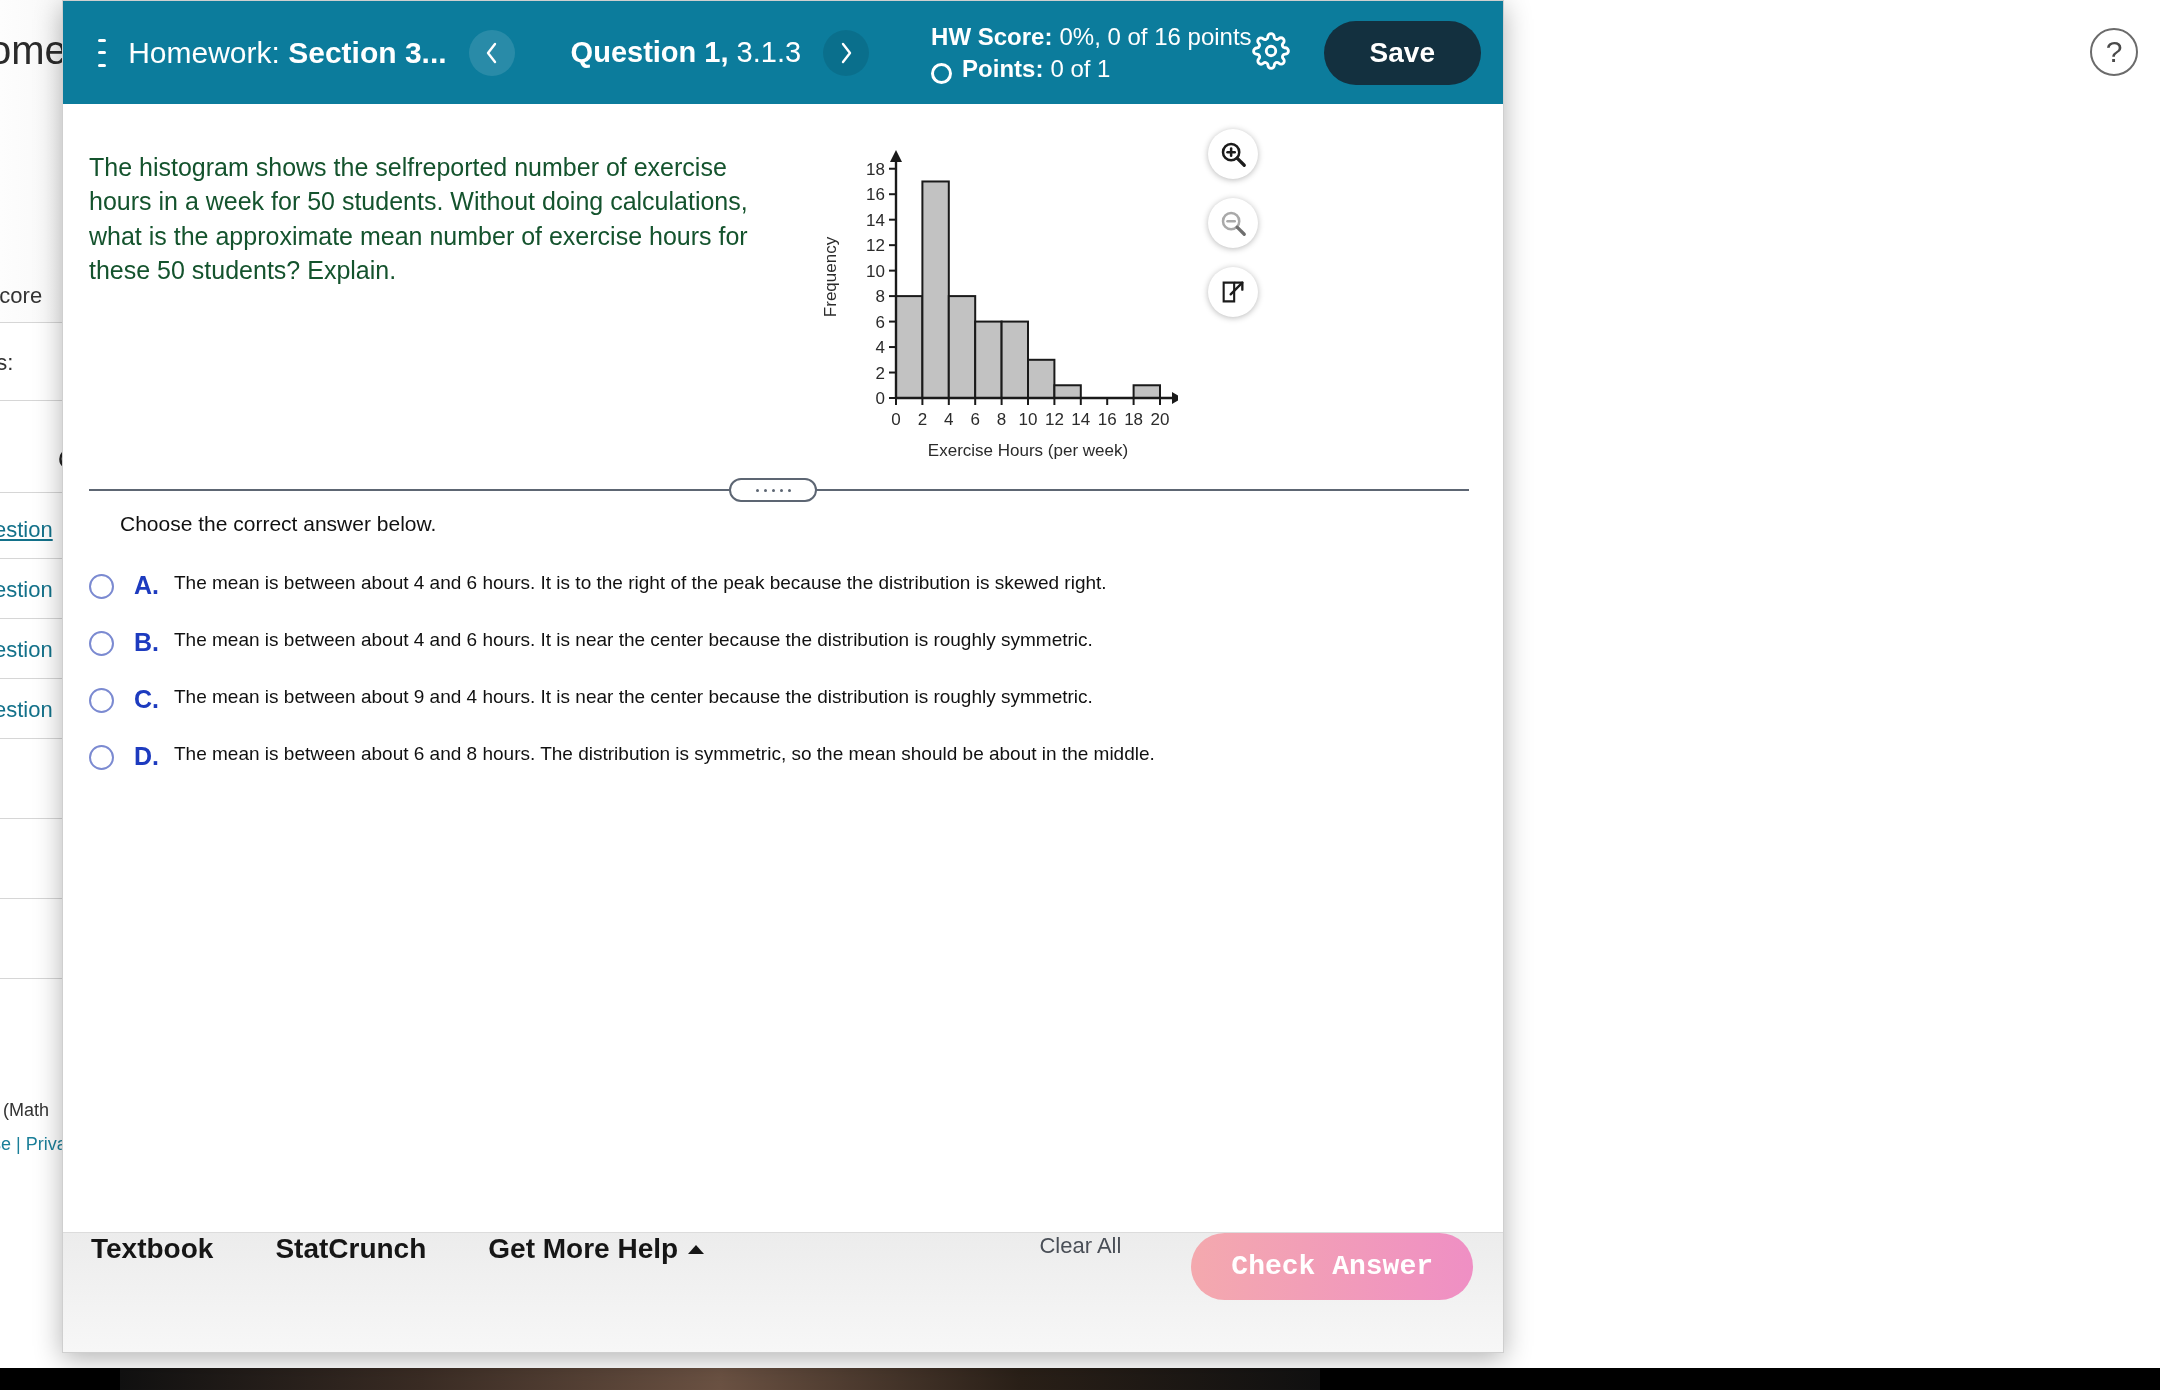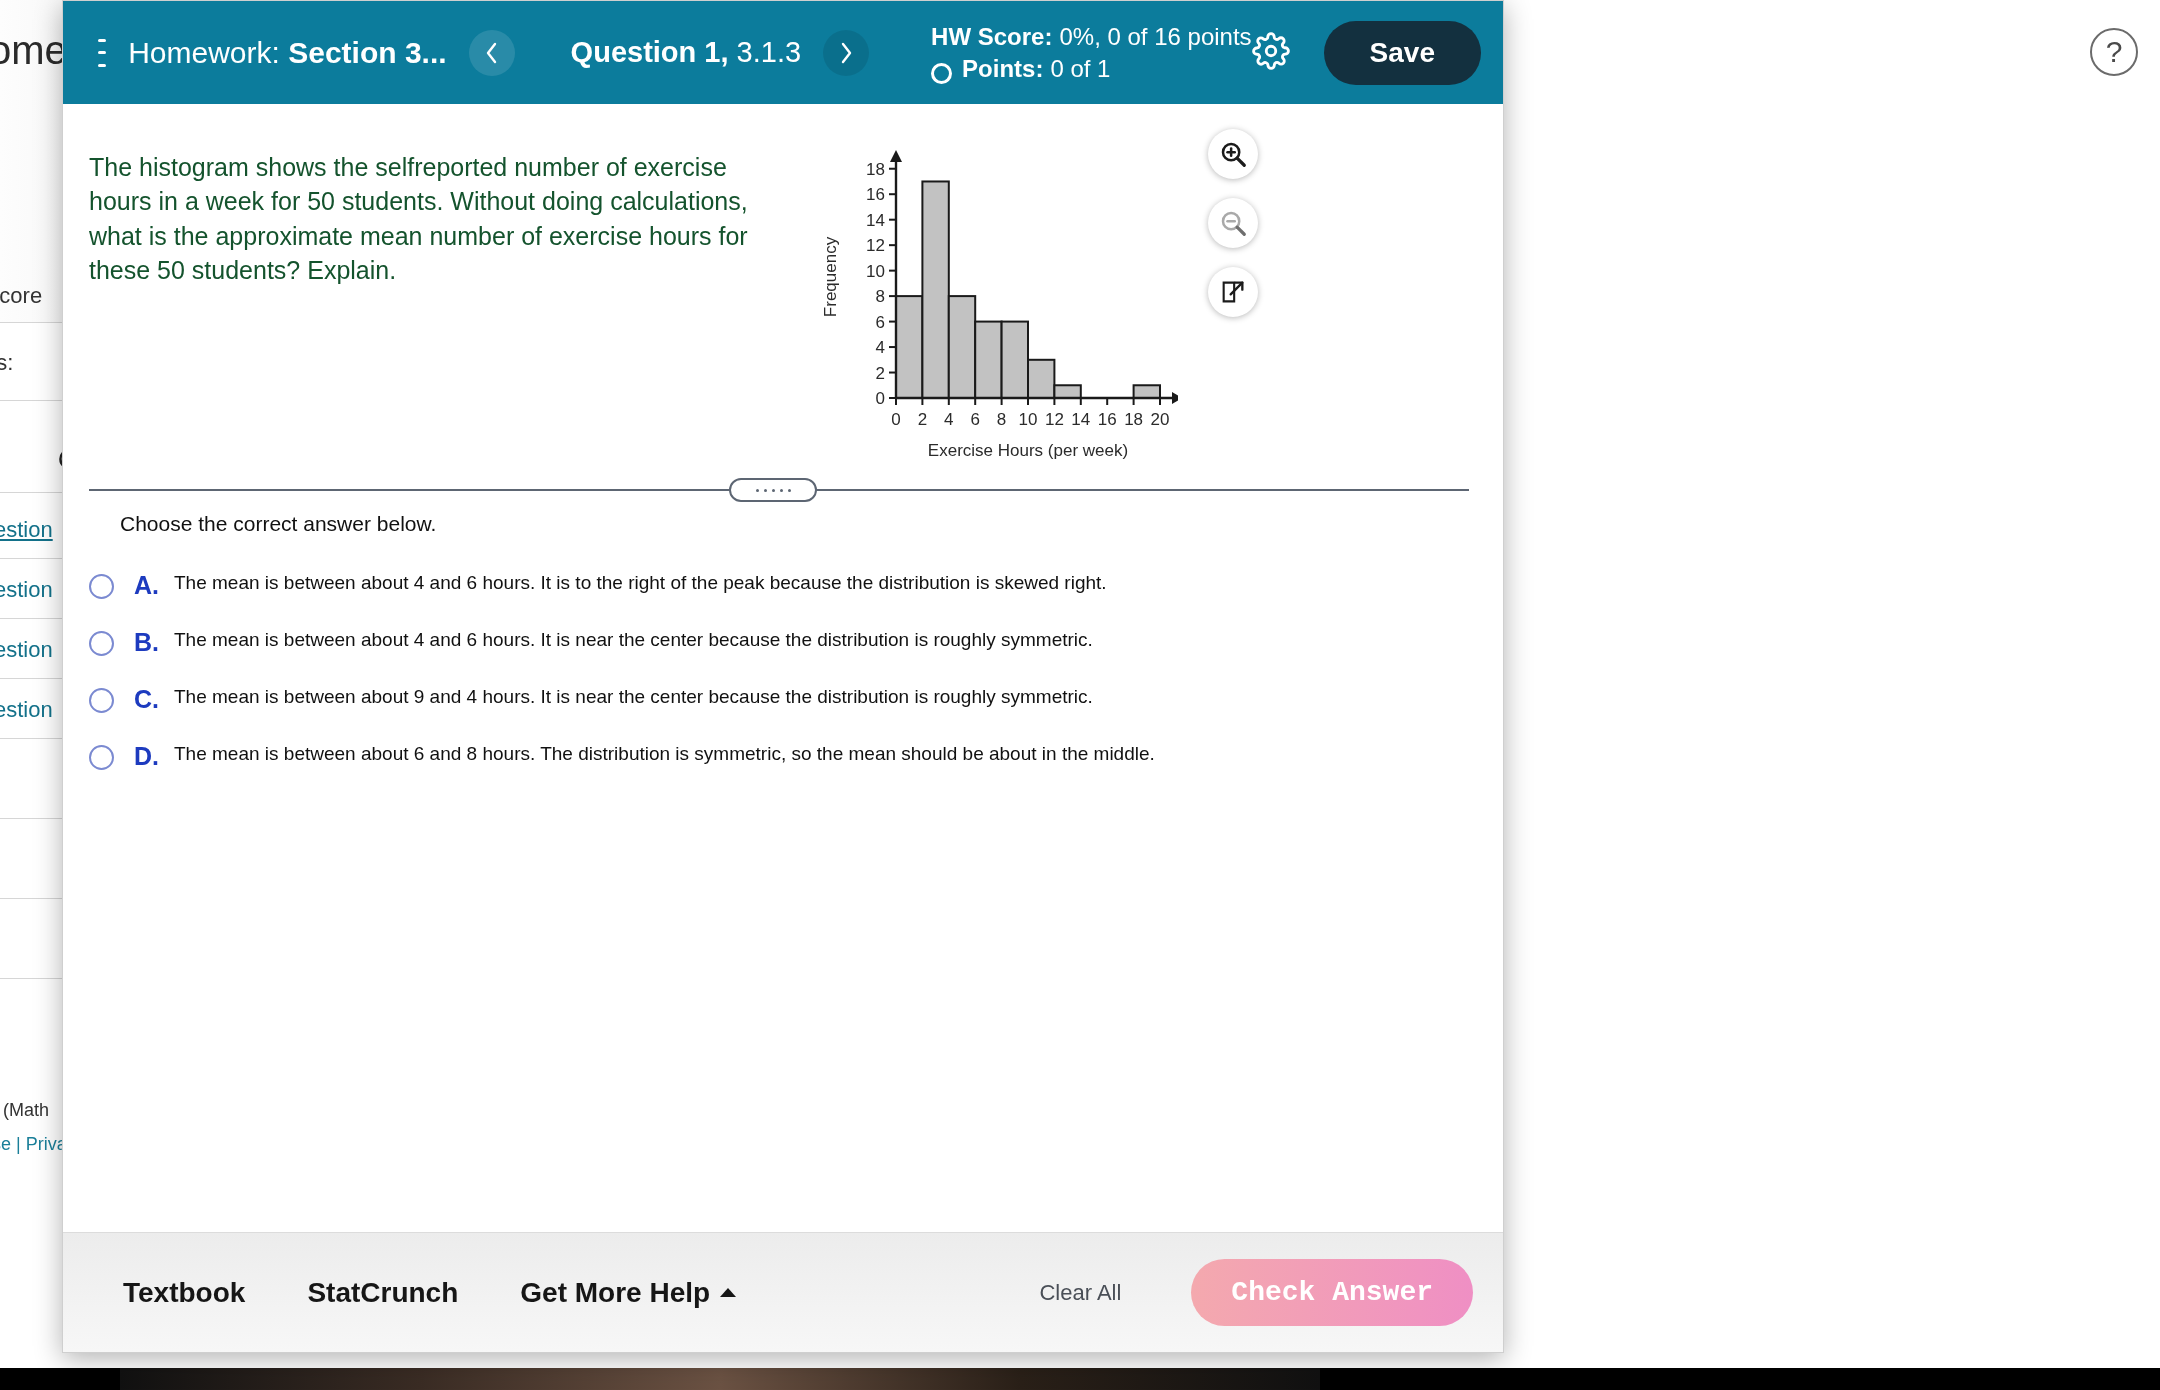--- a/index.html
+++ b/index.html
@@ -160,21 +160,21 @@
     font-size: 25px; font-weight: bold; color: #1d3bbf;
     width: 40px; flex-shrink: 0;
   }
   .opt-text { font-size: 19px; color: #111; line-height: 1.25; }
 
   
   .footer {
     height: 120px; flex-shrink: 0;
     background: linear-gradient(to bottom, #ececec, #f7f7f7);
     border-top: 1px solid #dcdcdc;
-    display: flex; align-items: center; padding: 0 30px 0 60px;
+    display: flex; align-items: flex-start; padding: 0 30px 0 28px;
   }
   .foot-link {
     font-size: 28px; font-weight: bold; color: #161616; margin-right: 62px;
     cursor: pointer; white-space: nowrap; display: flex; align-items: center; gap: 10px;
   }
   .caret-up {
     width: 0; height: 0; border-left: 8px solid transparent;
     border-right: 8px solid transparent; border-bottom: 9px solid #161616;
   }
   .clear-all {

